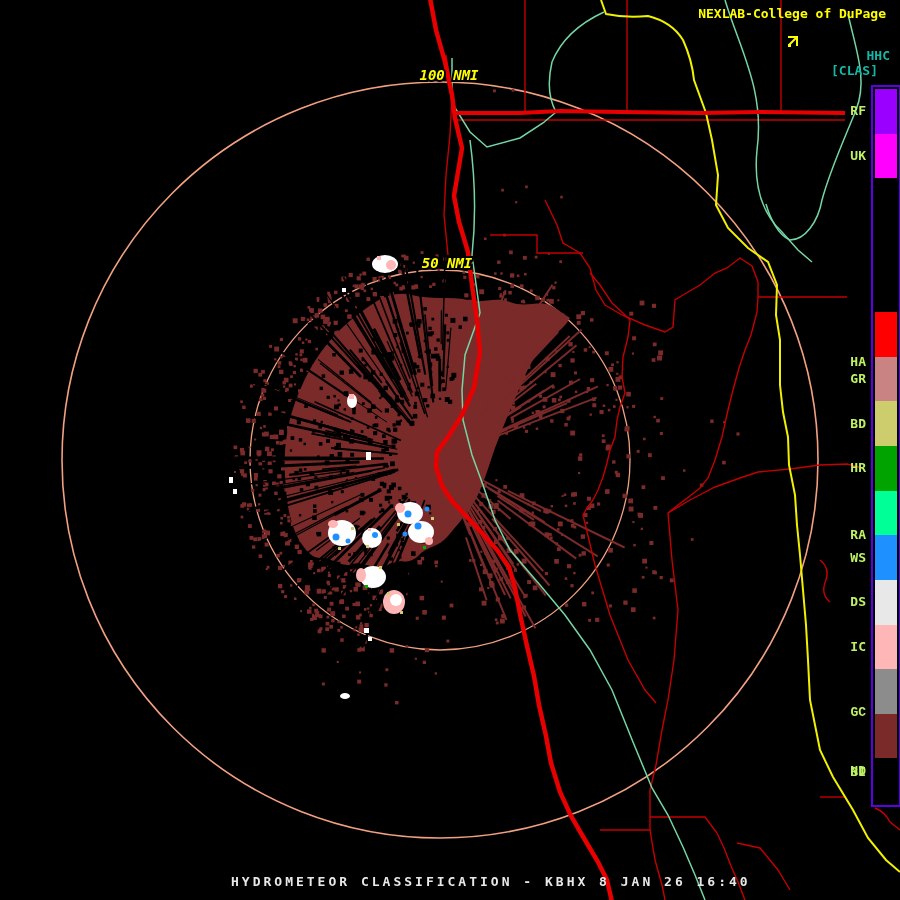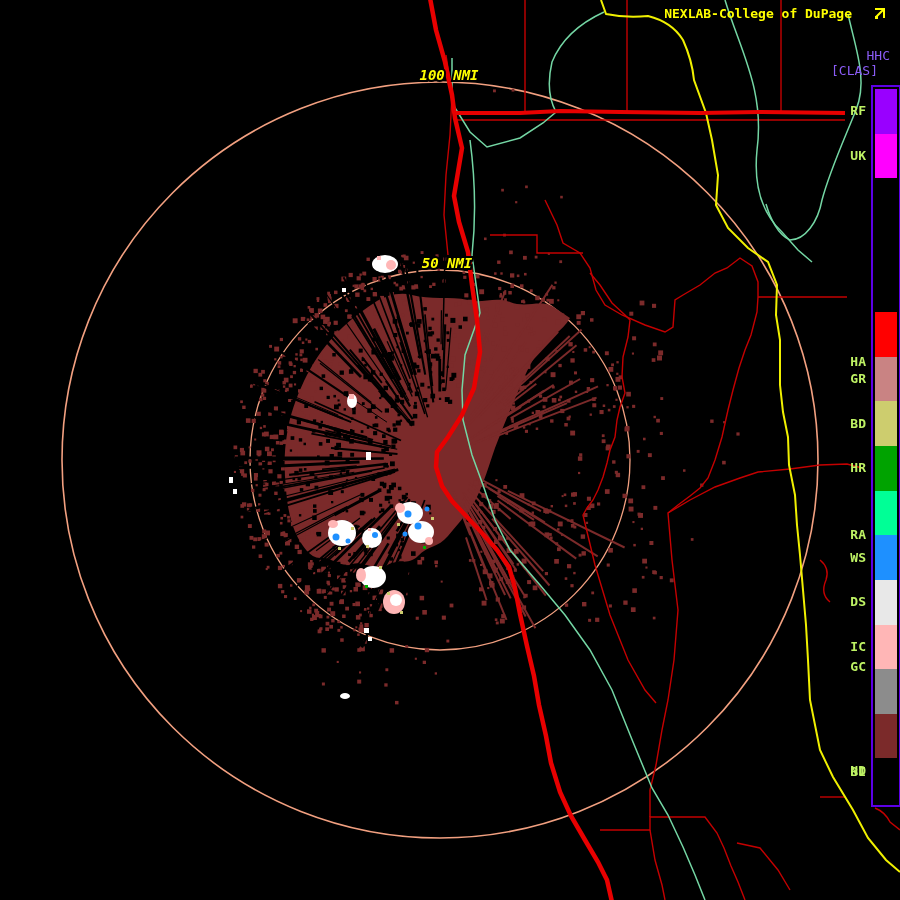--- a/index.html
+++ b/index.html
@@ -1,21 +1,21 @@
 <!DOCTYPE html>
 <html><head>
 <meta charset="utf-8">
 <style>
   html,body{margin:0;padding:0;background:#000;}
   #stage{position:relative;width:900px;height:900px;background:#000;overflow:hidden;
          font-family:"DejaVu Sans Mono","Liberation Mono",monospace;}
   #map{position:absolute;left:0;top:0;}
-  .ylabel{color:#8b5cf6;font-weight:normal;}
+  .ylabel{color:#14b8a6;font-weight:bold;}
   #brand{position:absolute;top:6px;right:14px;font-size:13px;letter-spacing:0px;
-         color:#FFFF00;font-weight:bold;display:flex;align-items:center;gap:21px;}
+         color:#FFFF00;font-weight:bold;display:flex;align-items:center;gap:14px;flex-direction:column;}
   #hhc-code{position:absolute;top:48px;right:10px;font-size:13px;}
   #clas-tag{position:absolute;top:63px;right:22px;font-size:13px;text-align:right;}
   #legend-bar{position:absolute;left:871px;top:85px;width:22px;height:714px;
               border:2px solid #5C00E6;background:#000;display:flex;flex-direction:column;
               padding:2px;box-sizing:content-box;}
   .seg{flex:1;margin:0;}
   .leg-label{position:absolute;font-size:13px;color:#bef264;font-weight:bold;
              width:34px;text-align:right;left:832px;}
   #footer{position:absolute;left:231px;top:874px;font-size:13px;color:#E8E8E8;
           font-weight:bold;letter-spacing:3px;white-space:nowrap;}
@@ -1523,19 +1523,20 @@
       <div class="leg-label" style="top: 103.312px;">RF</div>
       <div class="leg-label" style="top: 147.938px;">UK</div>
       <div class="leg-label" style="top: 326.438px; margin-top: 28px;">HA</div>
       <div class="leg-label" style="top: 371.062px;">GR</div>
       <div class="leg-label" style="top: 415.688px;">BD</div>
       <div class="leg-label" style="top: 460.312px;">HR</div>
       <div class="leg-label" style="top: 481px; margin-top: 46px;">RA</div>
       <div class="leg-label" style="top: 549.562px;">WS</div>
       <div class="leg-label" style="top: 594.188px;">DS</div>
       <div class="leg-label" style="top: 638.812px;">IC</div>
-      <div class="leg-label" style="top: 659px;">GC</div>
+      <div class="leg-label" style="top: 705px; font-family: Liberation Mono, monospace;">GC</div>
       <div class="leg-label" style="top: 728.062px; margin-top: 36px;">BI</div>
       <div class="leg-label" style="top: 763px;">ND</div>
     </div>
 
+<div id="footer">HYDROMETEOR CLASSIFICATION - KBHX 8 JAN 26 16:40</div>
 
 </div>
 
 </body></html>

